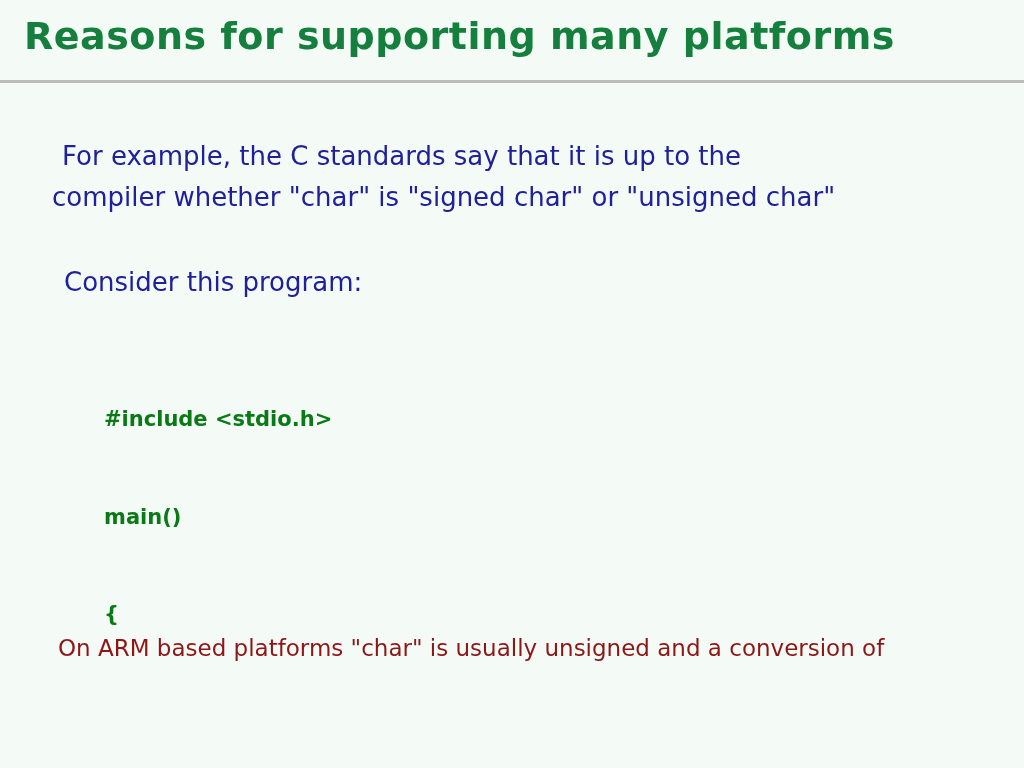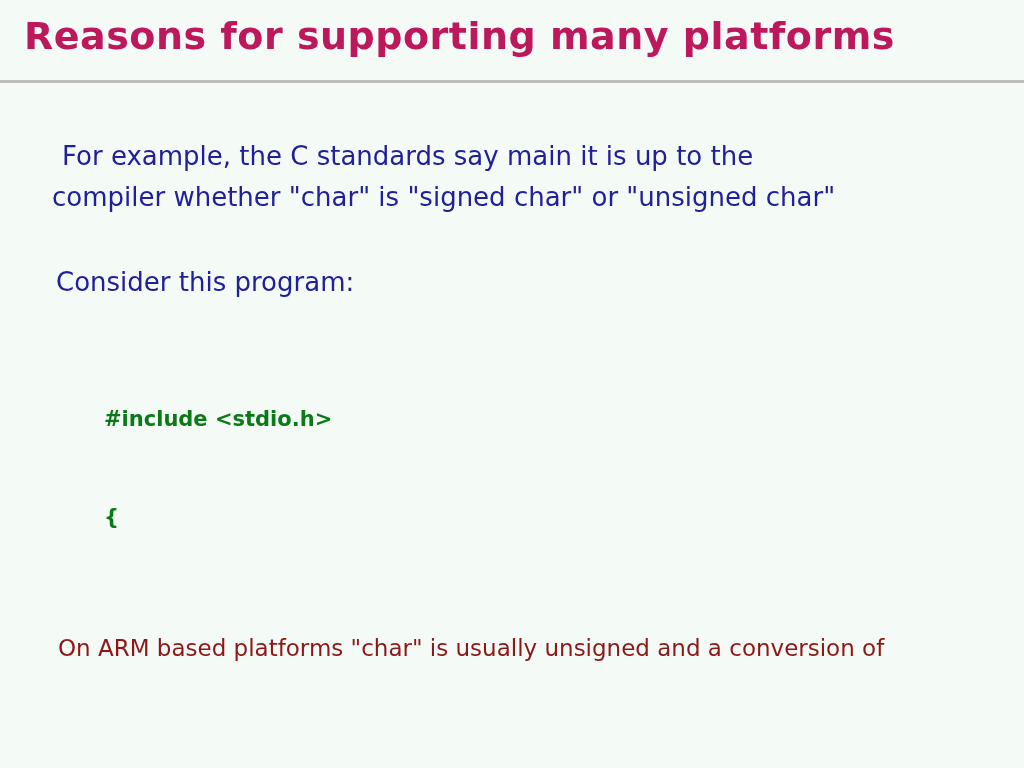--- a/index.html
+++ b/index.html
@@ -18,21 +18,21 @@
     width: 1024px;
     height: 768px;
     box-sizing: border-box;
   }
   .slide-title {
     position: absolute;
     left: 24px;
     top: 14px;
     font-size: 38px;
     font-weight: bold;
-    color: #be185d;
+    color: #15803d;
     letter-spacing: 0.5px;
     white-space: nowrap;
   }
   .title-rule {
     position: absolute;
     left: 0;
     top: 80px;
     width: 1024px;
     height: 3px;
     background: #8a8a8a;
@@ -46,21 +46,21 @@
   }
   .para-intro {
     left: 52px;
     top: 136px;
     width: 940px;
   }
   .para-intro .indent {
     padding-left: 10px;
   }
   .para-consider {
-    left: 56px;
+    left: 64px;
     top: 262px;
   }
   .code-block {
     position: absolute;
     left: 104px;
     top: 338px;
     font-family: "DejaVu Sans", sans-serif;
     font-size: 21px;
     font-weight: bold;
     line-height: 32.5px;
@@ -82,28 +82,29 @@
 </style>
 </head>
 <body>
 
 <div class="slide">
 
   <div class="slide-title">Reasons for supporting many platforms</div>
   <div class="title-rule"></div>
 
   <div class="body-text para-intro">
-    <div class="indent">For example, the C standards say main it is up to the</div>
+    <div class="indent">For example, the C standards say that it is up to the</div>
     <div>compiler whether "char" is "signed char" or "unsigned char"</div>
   </div>
 
   <div class="body-text para-consider">Consider this program:</div>
 
   <div class="code-block">
     <div class="code-line">#include &lt;stdio.h&gt;</div>
+    <div class="code-line">main()</div>
     <div class="code-line">{</div>
     
     
     
     
   </div>
 
   <div class="note">
     <div>On ARM based platforms "char" is usually unsigned and a conversion of</div>
   </div>

